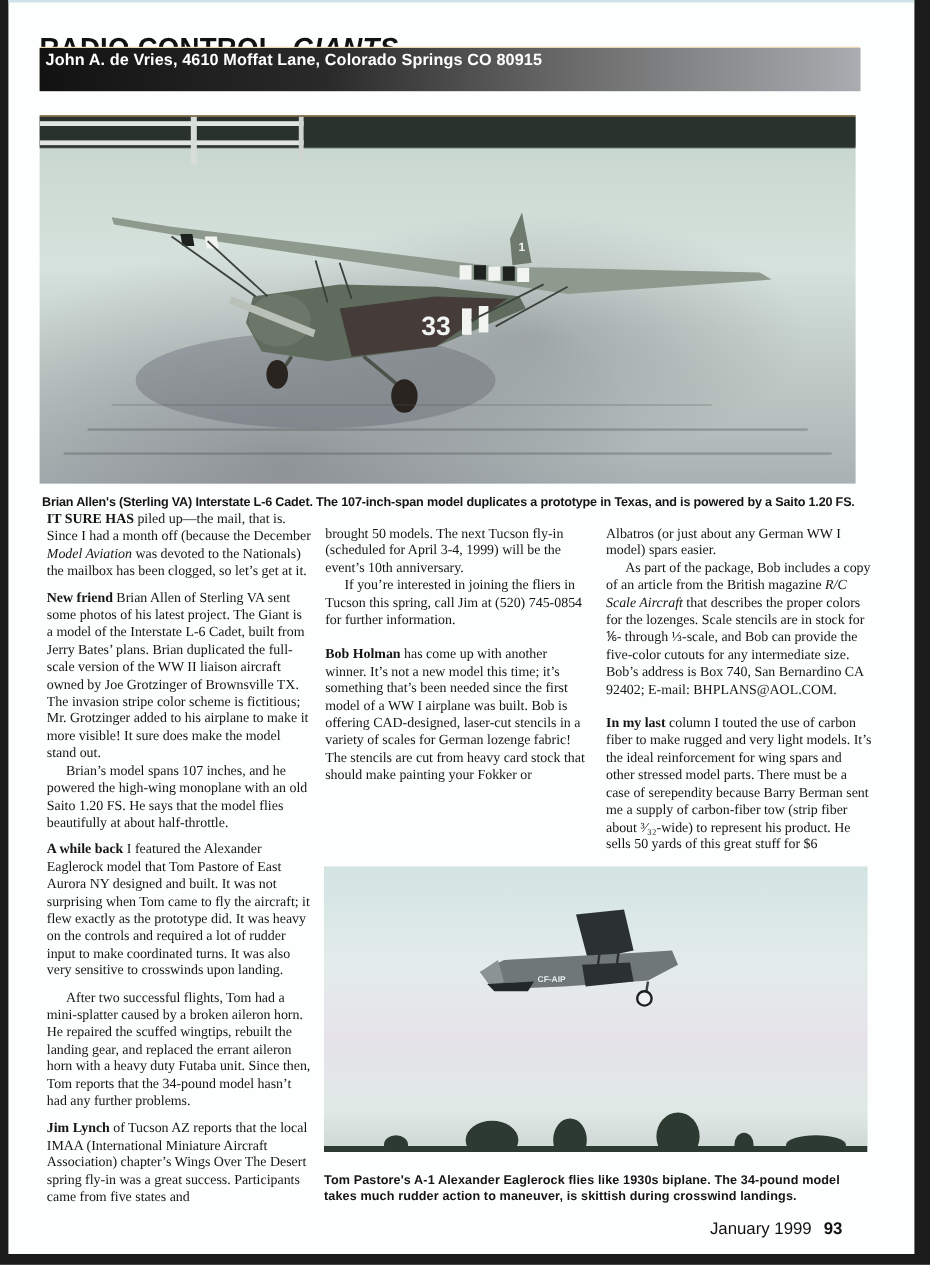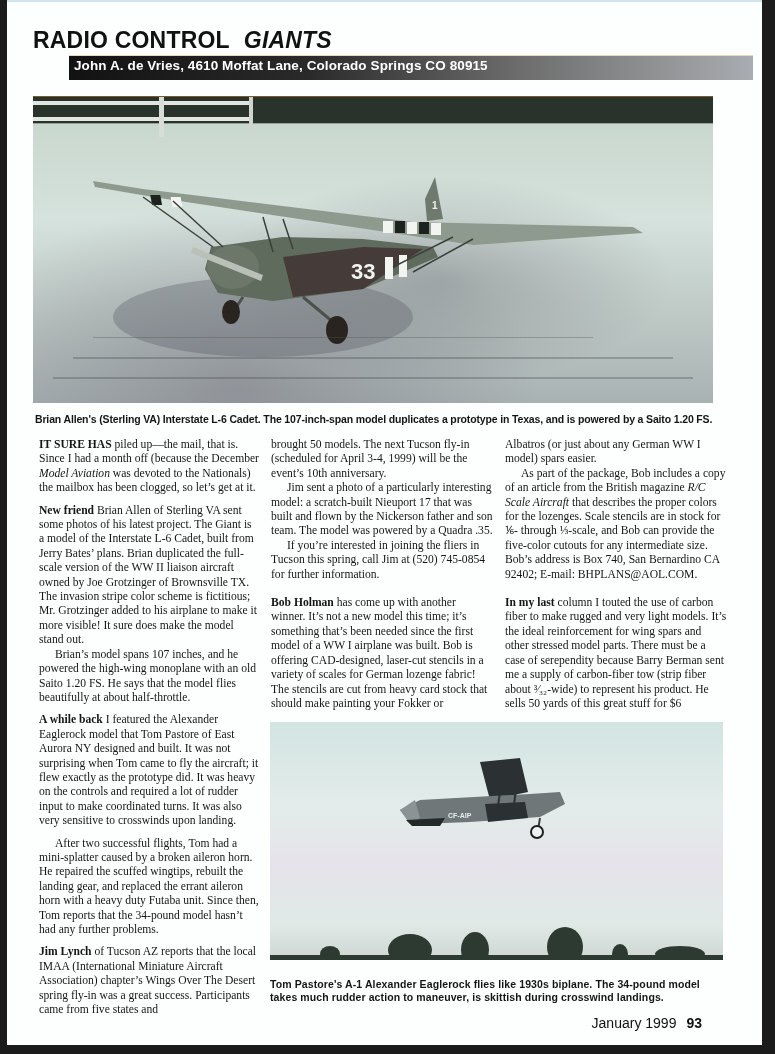--- a/index.html
+++ b/index.html
@@ -15,24 +15,23 @@
   }
   .title {
     position: absolute; left: 26px; top: 26px;
     font-family: "Liberation Sans", sans-serif; font-weight: bold;
     font-size: 23px; letter-spacing: 0.2px; color: #111;
     transform: scaleY(1.05); transform-origin: left top;
     white-space: nowrap;
   }
   .title .giants { font-style: italic; margin-left: 14px; }
   .author-bar {
-    position: absolute; left: 26px; top: 56px; width: 684px; height: 24px;
+    position: absolute; left: 26px; top: 40px; width: 684px; height: 36px;
     background: linear-gradient(90deg, #121212 0%, #2a2a2a 35%, #6b6b6b 65%, #a9acb0 100%);
     box-shadow: 0 -1px 0 #e8d8b8;
-    margin-left: 36px;
   }
   .author-bar span {
     position: absolute; left: 5px; top: 2px;
     font-family: "Liberation Sans", sans-serif; font-weight: bold; font-size: 13.5px;
     color: #fff; white-space: nowrap; letter-spacing: 0.1px;
   }
   .photo {
     position: absolute; overflow: hidden;
   }
   .photo1 {
@@ -53,21 +52,21 @@
     font-family: "Liberation Sans", sans-serif; font-weight: bold;
     font-size: 10.5px; color: #151515; line-height: 13px;
   }
   .caption1 { left: 28px; top: 413px; width: 700px; white-space: nowrap; letter-spacing: -0.15px; }
   .caption2 { left: 263px; top: 978px; width: 460px; letter-spacing: 0.1px; }
   .col {
     position: absolute;
     font-family: "Liberation Serif", serif; font-size: 11.6px;
     line-height: 14.4px; color: #151515;
   }
-  .col1 { left: 32px; top: 438px; width: 220px; }
+  .col1 { left: 32px; top: 426px; width: 220px; }
   .col2 { left: 264px; top: 438px; width: 222px; }
   .col3 { left: 498px; top: 438px; width: 222px; }
   .col p { margin: 0; text-indent: 0; }
   .col p.indent { text-indent: 16px; }
   .col p.gap { margin-top: 8px; }
   .col p.gap-lg { margin-top: 14px; }
   .col b { font-weight: bold; }
   .folio {
     position: absolute; right: 60px; top: 1015px;
     font-family: "Liberation Sans", sans-serif; font-size: 14px; color: #111;
@@ -159,21 +158,20 @@
     <p><b>IT SURE HAS</b><span> piled up—the mail, that is. Since I had a month off (because the December </span><i>Model Aviation</i><span> was devoted to the Nationals) the mailbox has been clogged, so let’s get at it.</span></p>
     <p class="gap"><b>New friend</b><span> Brian Allen of Sterling VA sent some photos of his latest project. The Giant is a model of the Interstate L-6 Cadet, built from Jerry Bates’ plans. Brian duplicated the full-scale version of the WW II liaison aircraft owned by Joe Grotzinger of Brownsville TX. The invasion stripe color scheme is fictitious; Mr. Grotzinger added to his airplane to make it more visible! It sure does make the model stand out.</span></p>
     <p class="indent"><span>Brian’s model spans 107 inches, and he powered the high-wing monoplane with an old Saito 1.20 FS. He says that the model flies beautifully at about half-throttle.</span></p>
     <p class="gap"><b>A while back</b><span> I featured the Alexander Eaglerock model that Tom Pastore of East Aurora NY designed and built. It was not surprising when Tom came to fly the aircraft; it flew exactly as the prototype did. It was heavy on the controls and required a lot of rudder input to make coordinated turns. It was also very sensitive to crosswinds upon landing.</span></p>
     <p class="indent gap"><span>After two successful flights, Tom had a mini-splatter caused by a broken aileron horn. He repaired the scuffed wingtips, rebuilt the landing gear, and replaced the errant aileron horn with a heavy duty Futaba unit. Since then, Tom reports that the 34-pound model hasn’t had any further problems.</span></p>
     <p class="gap"><b>Jim Lynch</b><span> of Tucson AZ reports that the local IMAA (International Miniature Aircraft Association) chapter’s Wings Over The Desert spring fly-in was a great success. Participants came from five states and</span></p>
   </div>
 
   <div class="col col2">
     <p><span>brought 50 models. The next Tucson fly-in (scheduled for April 3-4, 1999) will be the event’s 10th anniversary.</span></p>
-    <p class="indent"><span>Jim sent a photo of a particularly interesting model: a scratch-built Nieuport 17 that was built and flown by the Nickerson father and son team. The model was powered by a Quadra .35.</span></p>
     <p class="indent"><span>If you’re interested in joining the fliers in Tucson this spring, call Jim at (520) 745-0854 for further information.</span></p>
     <p class="gap-lg"><b>Bob Holman</b><span> has come up with another winner. It’s not a new model this time; it’s something that’s been needed since the first model of a WW I airplane was built. Bob is offering CAD-designed, laser-cut stencils in a variety of scales for German lozenge fabric! The stencils are cut from heavy card stock that should make painting your Fokker or</span></p>
   </div>
 
   <div class="col col3">
     <p><span>Albatros (or just about any German WW I model) spars easier.</span></p>
     <p class="indent"><span>As part of the package, Bob includes a copy of an article from the British magazine </span><i>R/C Scale Aircraft</i><span> that describes the proper colors for the lozenges. Scale stencils are in stock for ⅙- through ⅓-scale, and Bob can provide the five-color cutouts for any intermediate size. Bob’s address is Box 740, San Bernardino CA 92402; E-mail: BHPLANS@AOL.COM.</span></p>
     <p class="gap-lg"><b>In my last</b><span> column I touted the use of carbon fiber to make rugged and very light models. It’s the ideal reinforcement for wing spars and other stressed model parts. There must be a case of serependity because Barry Berman sent me a supply of carbon-fiber tow (strip fiber about ³⁄₃₂-wide) to represent his product. He sells 50 yards of this great stuff for $6</span></p>
   </div>
 

